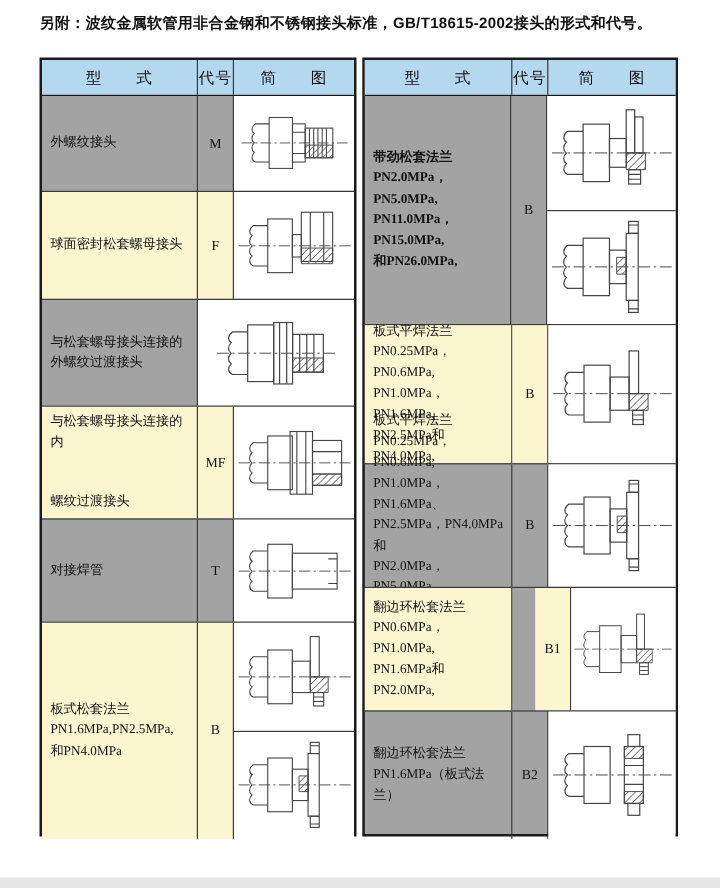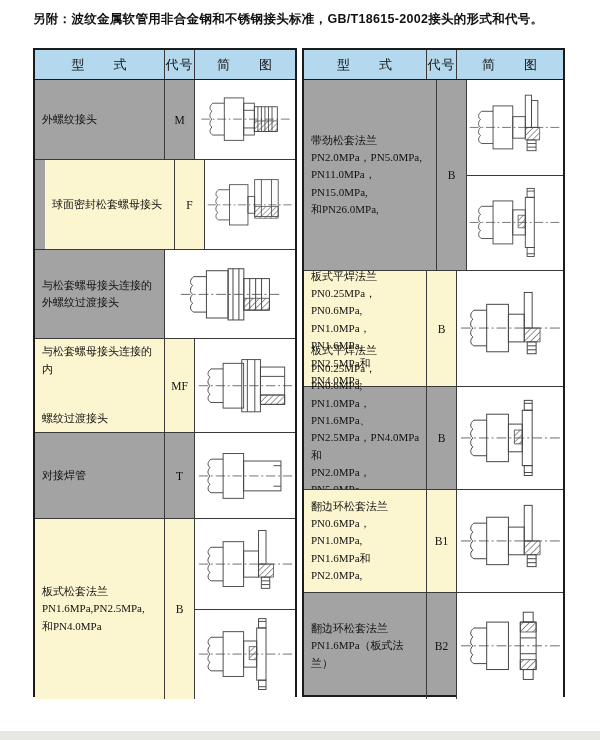--- a/index.html
+++ b/index.html
@@ -128,21 +128,21 @@
                 <line x1="70" y1="28" x2="70" y2="56" stroke="#444444" stroke-width="1"></line>
                 <line x1="74" y1="28" x2="74" y2="56" stroke="#444444" stroke-width="1"></line>
                 <line x1="78" y1="28" x2="78" y2="56" stroke="#444444" stroke-width="1"></line>
                 <line x1="82" y1="28" x2="82" y2="56" stroke="#444444" stroke-width="1"></line>
                 <path d="M62 44 H88 V56 H62 Z" fill="url(#hatch)" stroke="#444444" stroke-width="0.8"></path>
               </svg>
             </div>
           </div>
         </div>
       </div>
-      <div class="row hl" style="height: 90px; padding-left: 10px;">
+      <div class="row hl" style="height: 90px;">
         <div class="cell-type" style="width: 130px;">
           <div>球面密封松套螺母接头</div>
         </div>
         <div class="cell-code" style="width: 30px;">F</div>
         <div class="cell-diag">
           <div class="diag">
             <div style="width: 100%; height: 100%; display: flex; align-items: center; justify-content: center;">
               <svg viewBox="0 0 104 84" preserveAspectRatio="xMidYMid meet">
                 <path d="M28 24 L15 24 C11 27 11 31 14 33 C11 36 11 40 14 42 C11 45 11 49 14 51 C11 54 11 58 15 60 L28 60" fill="none" stroke="#444444" stroke-width="1"></path>
                 <rect x="28" y="18" width="22" height="48" fill="none" stroke="#444444" stroke-width="1"></rect>
@@ -271,21 +271,21 @@
     </div>
   </div>
 <div class="half" id="right-half">
     <div class="hdr">
       <div class="hc b" style="width: 123px;">型　　式</div>
       <div class="hc b" style="width: 30px;">代号</div>
       <div class="hc" style="flex: 1 1 0%;">简　　图</div>
     </div>
     <div class="rows">
       <div class="row" style="height: 190px;">
-        <div class="cell-type" style="width: 133px;">
+        <div class="cell-type" style="width: 122px; font-weight: bold;">
           <div>带劲松套法兰</div>
           <div>PN2.0MPa，PN5.0MPa,</div>
           <div>PN11.0MPa，PN15.0MPa,</div>
           <div>和PN26.0MPa,</div>
         </div>
         <div class="cell-code" style="width: 30px;">B</div>
         <div class="cell-diag">
           <div class="diag">
             <div style="width: 100%; height: 100%; display: flex; align-items: center; justify-content: center;">
               <svg viewBox="0 0 104 84" preserveAspectRatio="xMidYMid meet">
@@ -374,21 +374,21 @@
             </div>
           </div>
         </div>
       </div>
       <div class="row hl" style="height: 103px;">
         <div class="cell-type" style="width: 123px;">
           <div>翻边环松套法兰</div>
           <div>PN0.6MPa，PN1.0MPa,</div>
           <div>PN1.6MPa和PN2.0MPa,</div>
         </div>
-        <div class="cell-code" style="width: 30px;">B1</div>
+        <div class="cell-code" style="width: 30px; margin-left: 19px;">B1</div>
         <div class="cell-diag">
           <div class="diag">
             <div style="width: 100%; height: 100%; display: flex; align-items: center; justify-content: center;">
               <svg viewBox="0 0 104 84" preserveAspectRatio="xMidYMid meet">
                 <path d="M28 24 L15 24 C11 27 11 31 14 33 C11 36 11 40 14 42 C11 45 11 49 14 51 C11 54 11 58 15 60 L28 60" fill="none" stroke="#444444" stroke-width="1"></path>
                 <rect x="28" y="18" width="22" height="48" fill="none" stroke="#444444" stroke-width="1"></rect>
                 <path d="M2 42 H102" fill="none" stroke="#444444" stroke-width="0.8" stroke-dasharray="10 3 2 3"></path>
                 <rect x="50" y="28" width="16" height="28" fill="none" stroke="#444444" stroke-width="1"></rect>
                 <rect x="66" y="6" width="8" height="36" fill="none" stroke="#444444" stroke-width="1"></rect>
                 <path d="M66 42 H82 V56 H66 Z" fill="url(#hatch)" stroke="#444444" stroke-width="0.8"></path>

